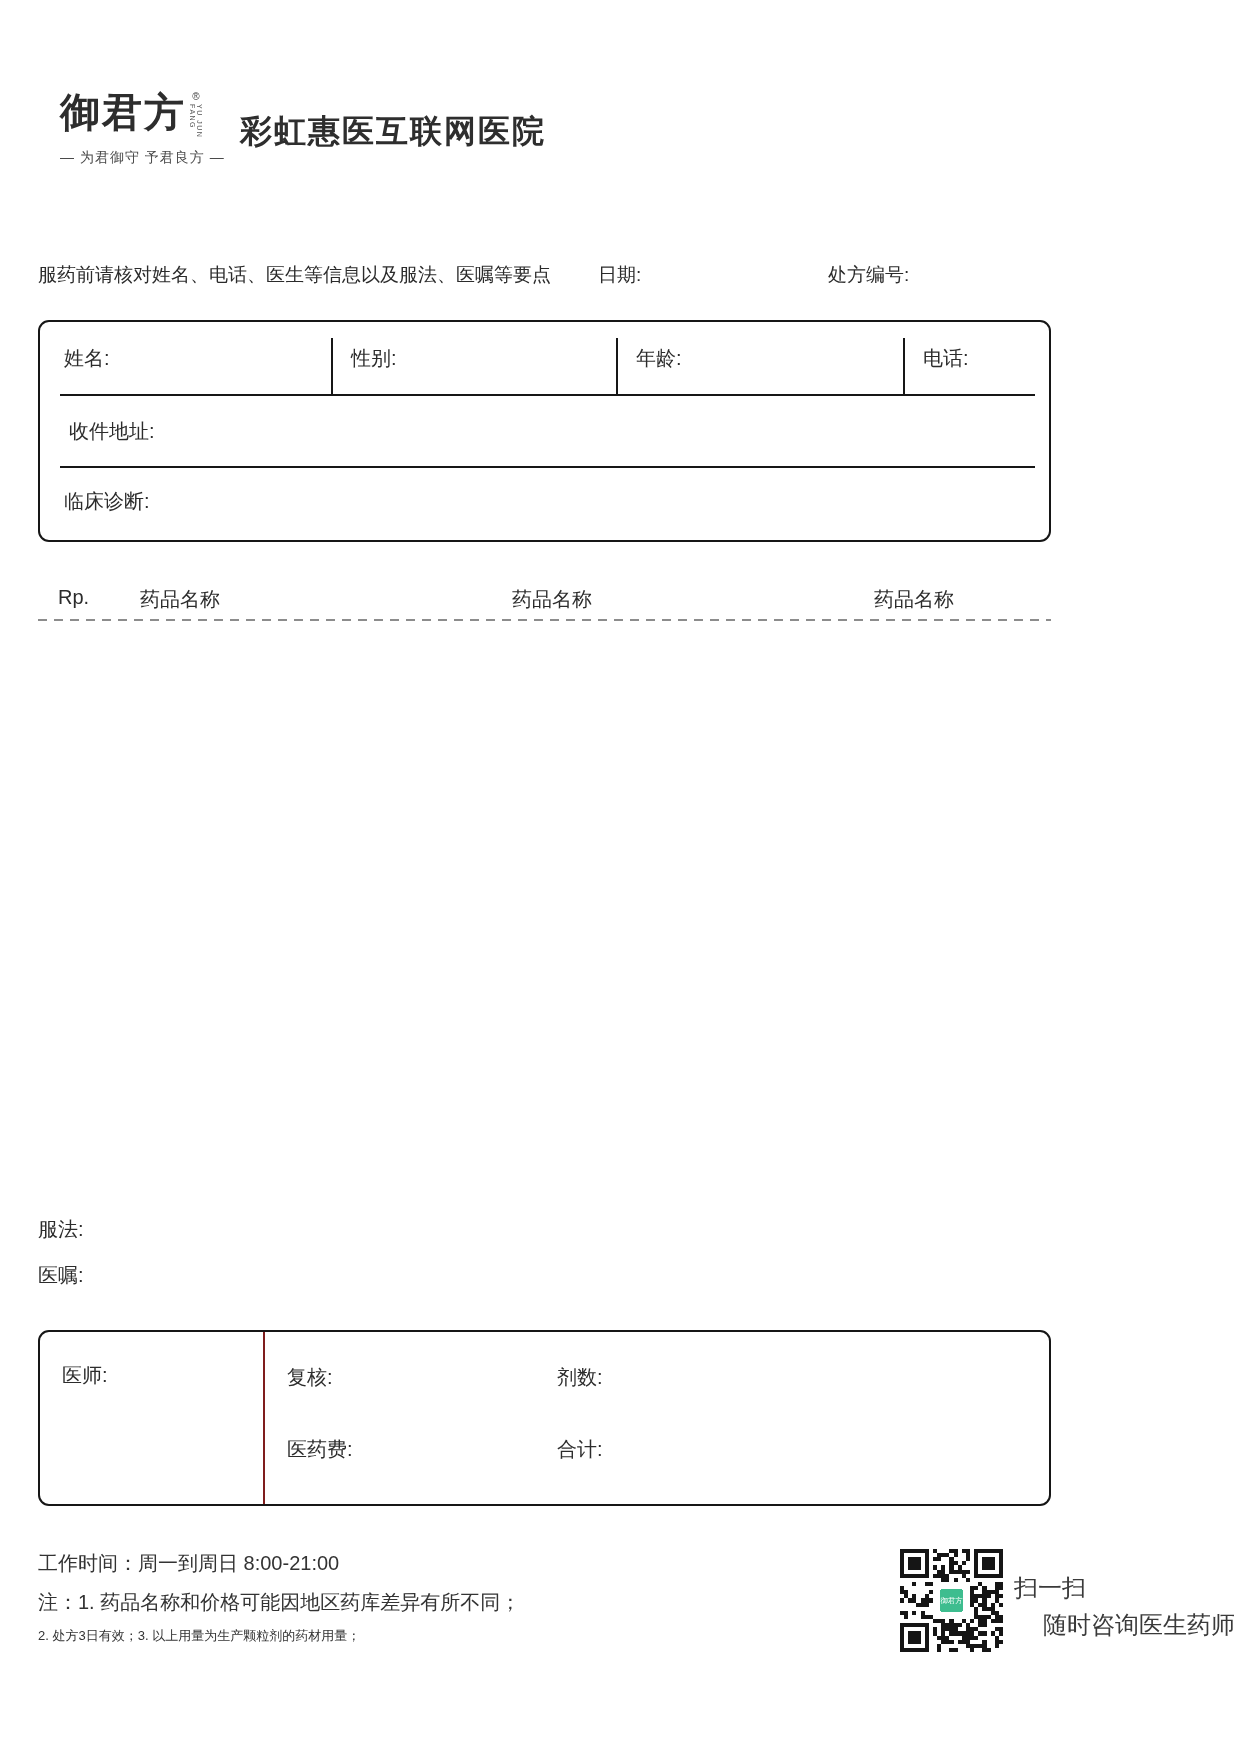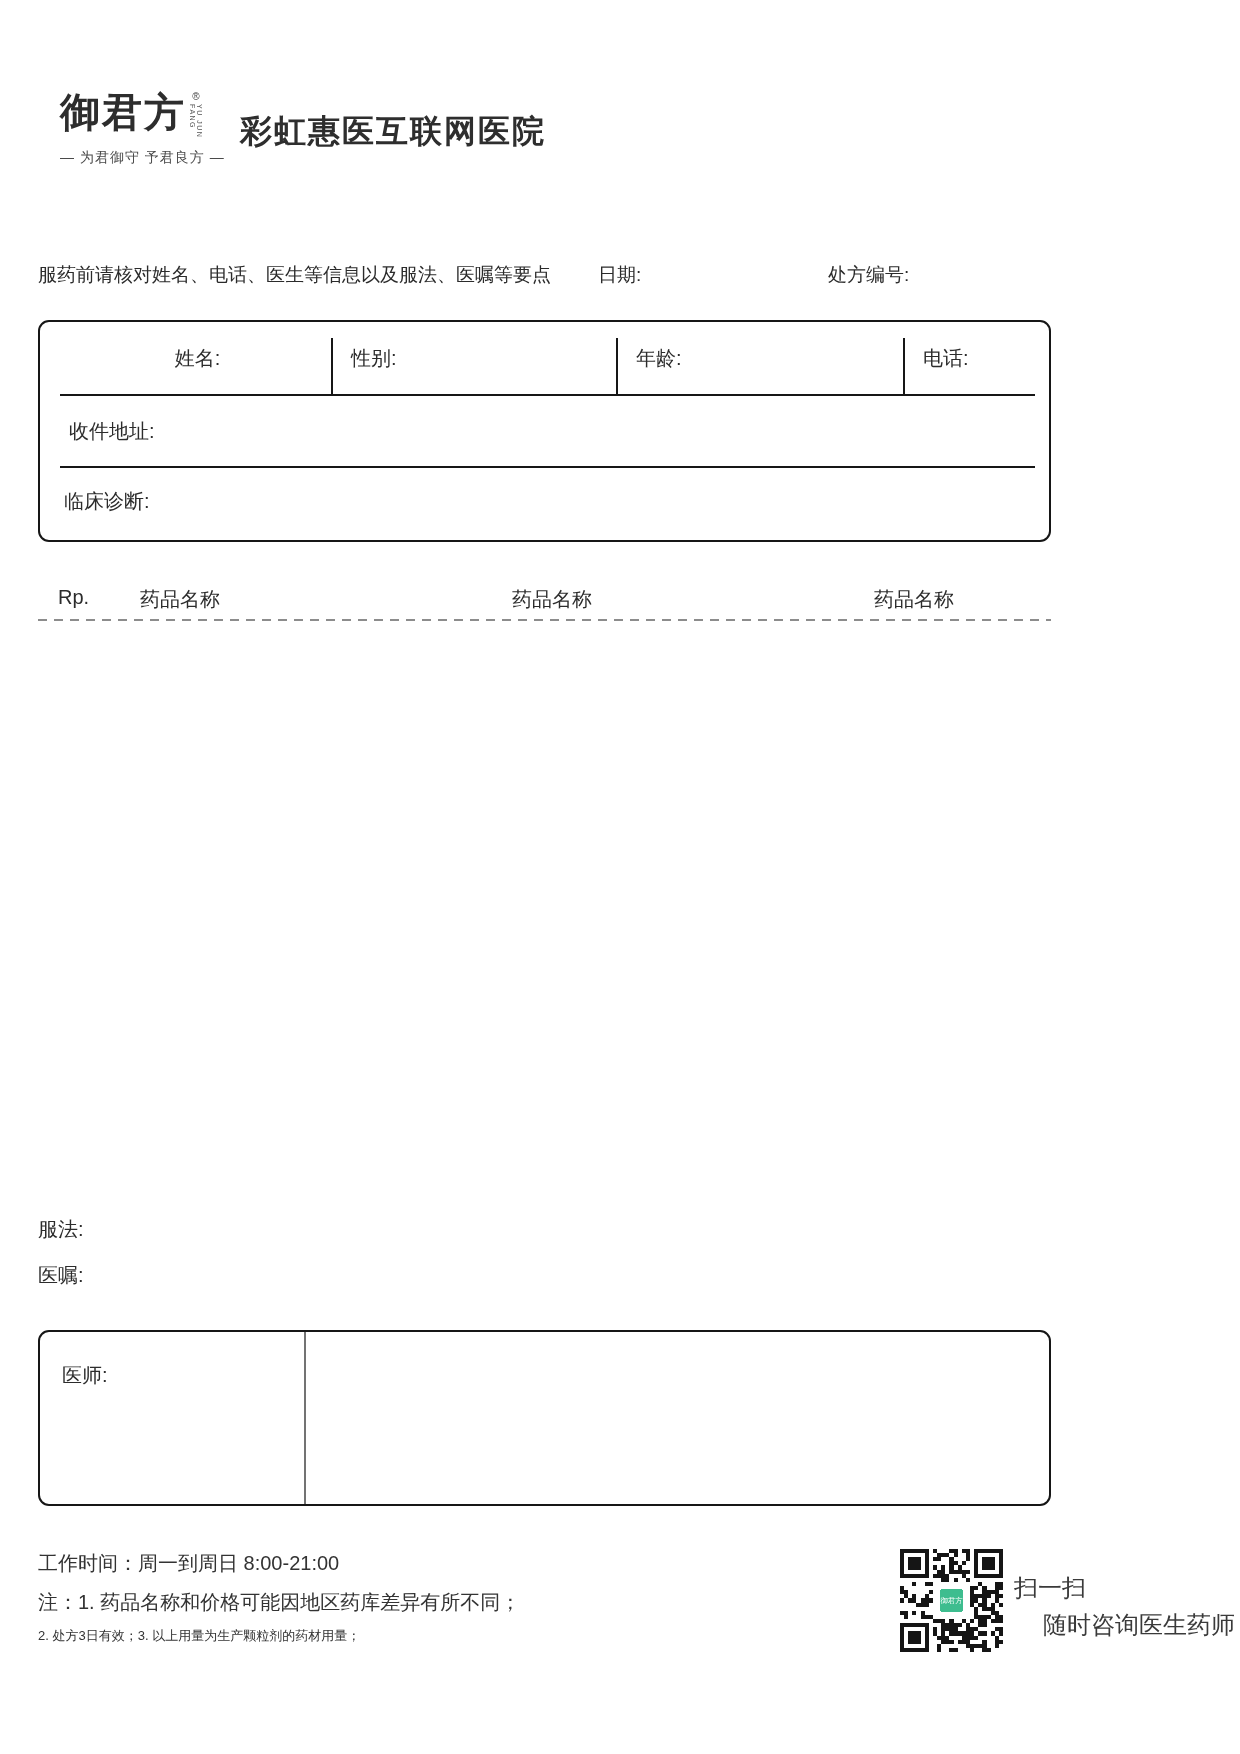--- a/index.html
+++ b/index.html
@@ -20,21 +20,21 @@
   
   .notice-row { position:absolute; left:38px; top:262px; width:1013px; height:26px; font-size:19px; color:#2b2b2b; }
   .notice-text { position:absolute; left:0; top:0; }
   .date-label { position:absolute; left:560px; top:0; }
   .rx-no-label { position:absolute; left:790px; top:0; }
 
   
   .patient-box { position:absolute; left:38px; top:320px; width:1013px; height:222px; border:2px solid #161616; border-radius:11px; background:#fff; }
   .pb-row1 { display:flex; height:72px; }
   .pb-cell { line-height:72px; font-size:20px; padding-left:20px; position:relative; }
-  .pb-cell.c1 { width:291px; padding-left:24px;text-align:center; }
+  .pb-cell.c1 { width:291px; padding-left:24px; }
   .pb-cell.c2 { width:285px; }
   .pb-cell.c3 { width:287px; }
   .pb-cell.c4 { flex:1; }
   .pb-cell.c2::before, .pb-cell.c3::before, .pb-cell.c4::before {
     content:""; position:absolute; left:0; top:16px; bottom:0; width:2px; background:#161616; }
   .inner-line { border-top:2px solid #161616; margin:0 14px 0 20px; }
   .pb-row2 { height:70px; line-height:70px; font-size:20px; padding-left:29px; }
   .pb-row3 { height:73px; font-size:20px; padding:20px 0 0 24px; }
 
   
@@ -45,21 +45,21 @@
   .col-h3 { position:absolute; left:836px; top:0; }
   .dashed-line { position:absolute; left:38px; top:619px; width:1013px; height:2px;
     background:repeating-linear-gradient(90deg,#8c8c8c 0 9px,transparent 9px 16px); }
 
   
   .usage-label { position:absolute; left:38px; top:1216px; font-size:20px; }
   .advice-label { position:absolute; left:38px; top:1262px; font-size:20px; }
 
   
   .signature-box { position:absolute; left:38px; top:1330px; width:1013px; height:176px; border:2px solid #161616; border-radius:11px; display:flex; background:#fff; }
-  .sig-left { width:266px; border-right:2px solid #737373; padding:30px 0 8px 22px; font-size:20px; }
+  .sig-left { width:225px; border-right:2px solid #7f1d1d; padding:30px 0 8px 22px; font-size:20px; }
   .sig-right { flex:1; position:relative; font-size:20px; }
   .review-label { position:absolute; left:22px; top:32px; }
   .dose-label { position:absolute; left:292px; top:32px; }
   .fee-label { position:absolute; left:22px; top:104px; }
   .total-label { position:absolute; left:292px; top:104px; }
 
   
   .work-hours { position:absolute; left:38px; top:1550px; font-size:20px; color:#333; }
   .note1 { position:absolute; left:38px; top:1589px; font-size:20px; color:#333; }
   .note2 { position:absolute; left:38px; top:1627px; font-size:13px; color:#333; }
@@ -110,20 +110,26 @@
     <span class="col-h3">药品名称</span>
   </div>
   <div class="dashed-line"></div>
 
   <div class="usage-label">服法:</div>
   <div class="advice-label">医嘱:</div>
 
   <div class="signature-box">
     <div class="sig-left">
       <span>医师:</span>
+    </div>
+    <div class="sig-right">
+      <span class="review-label">复核:</span>
+      <span class="dose-label">剂数:</span>
+      <span class="fee-label">医药费:</span>
+      <span class="total-label">合计:</span>
     </div>
   </div>
 
   <div class="work-hours">工作时间：周一到周日 8:00-21:00</div>
   <div class="note1">注：1. 药品名称和价格可能因地区药库差异有所不同；</div>
   <div class="note2">2. 处方3日有效；3. 以上用量为生产颗粒剂的药材用量；</div>
 
   <div class="qr-wrap">
     <svg id="qr-svg" width="103" height="103" viewBox="0 0 25 25" shape-rendering="crispEdges" xmlns="http://www.w3.org/2000/svg">
       <rect x="0" y="0" width="25" height="25" fill="#ffffff"></rect>

